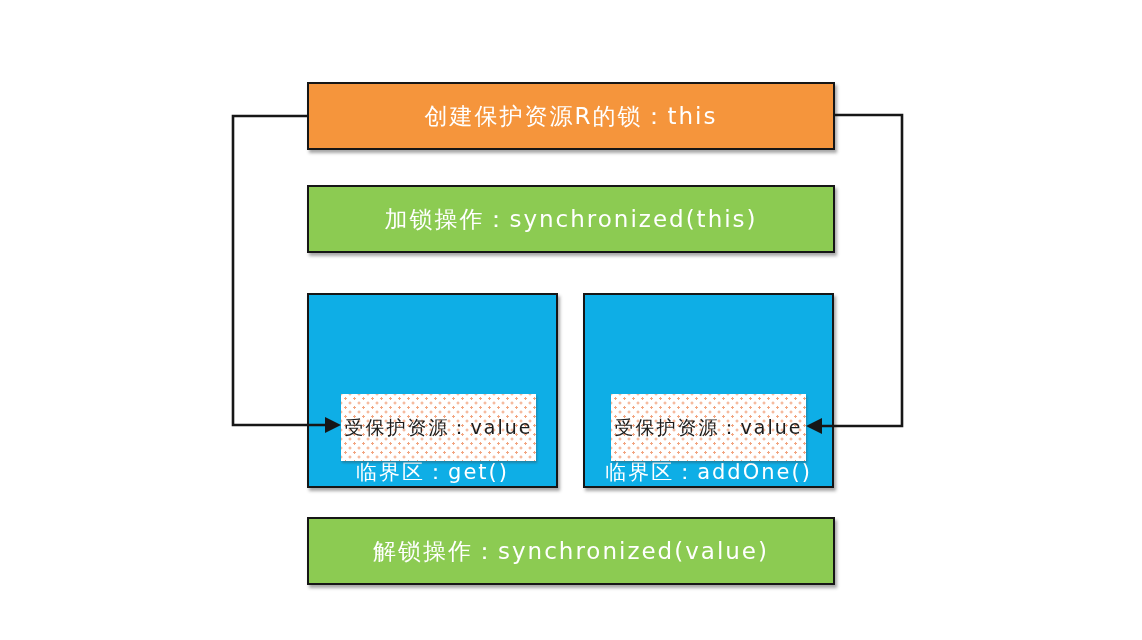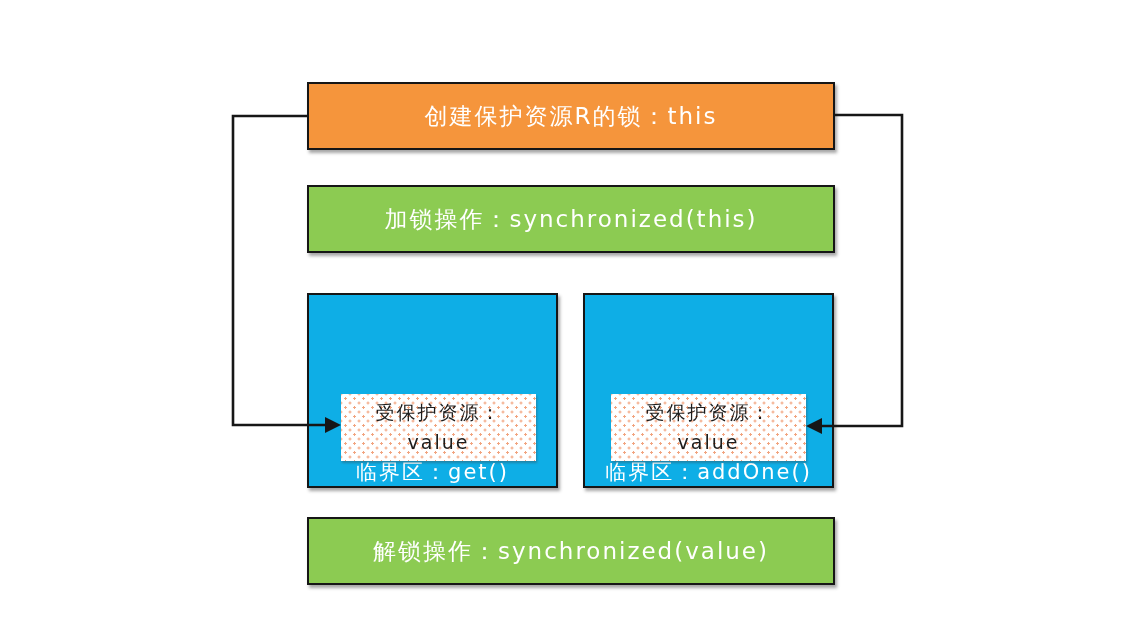--- a/index.html
+++ b/index.html
@@ -57,21 +57,21 @@
     width: 195px; height: 67px;
     background-color: #FFFFFF;
     background-image:
       radial-gradient(var(--dot) 1px, transparent 1.4px),
       radial-gradient(var(--dot) 1px, transparent 1.4px);
     background-size: 9px 9px;
     background-position: 0 0, 4.5px 4.5px;
     box-shadow: 1px 2px 2px rgba(60,60,60,0.35);
     color: var(--text-dark);
     display: flex;
-    flex-direction: column;
+    flex-direction: row;
     align-items: center;
     justify-content: center;
     font-size: 19px;
     line-height: 1.55;
     letter-spacing: 2px;
   }
   .blue-left .resource { left: 32px; }
   .blue-right .resource { left: 26px; }
   .arrows {
     position: absolute;

